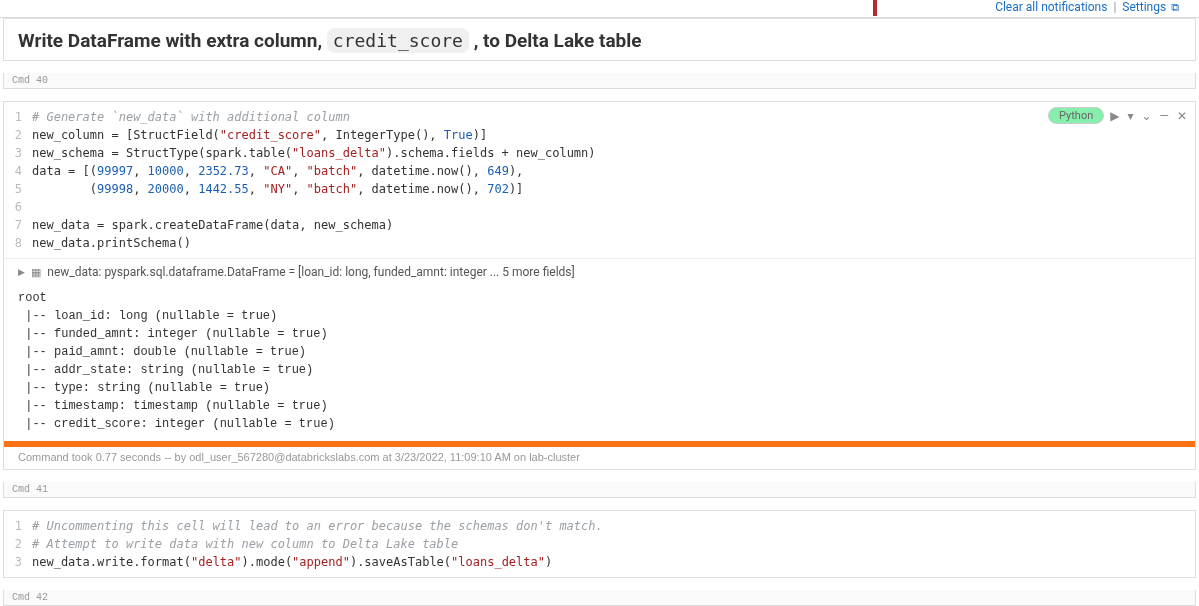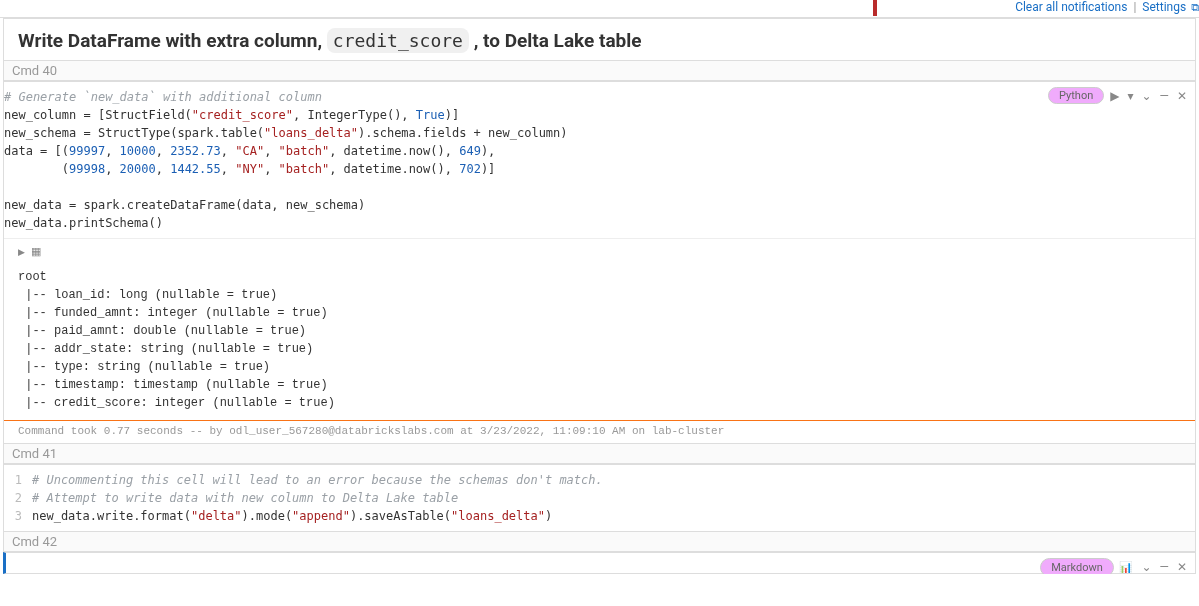--- a/index.html
+++ b/index.html
@@ -1,44 +1,44 @@
 <!DOCTYPE html>
 <html><head>
 <meta charset="utf-8">
 <style>
   * { box-sizing: border-box; margin: 0; padding: 0; }
   body { font-family: -apple-system, BlinkMacSystemFont, "Segoe UI", Roboto, Helvetica, Arial, sans-serif; font-size: 13px; color: #333; background: #fff; width: 1199px; }
   .notif-bar { display: flex; justify-content: flex-end; align-items: center; border-bottom: 1px solid #ddd; background: #fff; position: relative; height: 18px; }
   .notif-accent { position: absolute; left: 873px; top: -2px; width: 4px; height: 18px; background: #b92b2b; }
-  .notif-links { font-size: 12px; padding-right: 0; color: #333; position: relative; top: -2px;}
+  .notif-links { font-size: 12px; padding-right: 20px; color: #333; position: relative; top: -2px;}
   .notif-links a { color: #1a6fc5; text-decoration: none; cursor: pointer; }
   .notif-links .sep { color: #999; margin: 0 3px; }
   .notif-ext { font-size: 11px; color: #1a6fc5; margin-left: 2px;}
   .title-cell { padding: 10px 14px 8px 14px; border: 1px solid #ddd; margin: 0 3px; }
   .title-cell h2 { font-size: 19px; font-weight: 700; color: #333; }
   .title-cell code.hl { background: #f0f0f0; padding: 2px 6px; border-radius: 8px; font-family: "Menlo","Consolas",monospace; font-size: 18px; font-weight: 400;}
-  .cmd-label { font-size: 13px; color: #999; padding: 2px 8px; border: 1px solid #ddd; border-top: none; margin: 0 3px; background: #fafafa; }
+  .cmd-label { font-size: 10px; color: #999; padding: 2px 8px; border: 1px solid #ddd; border-top: none; margin: 12px 3px; background: #fafafa; font-family: Liberation Mono, monospace; }
   .cell { border: 1px solid #ddd; margin: 0 3px; position: relative; }
   .cell-topbar { position: absolute; right: 8px; top: 5px; display: flex; align-items: center; gap: 6px; z-index: 5;}
-  .lang-pill { border: 1px solid #ccc; border-radius: 12px; padding: 1px 10px; font-size: 11px; color: #666; background: #f0abfc;}
+  .lang-pill { border: 1px solid #ccc; border-radius: 12px; padding: 1px 10px; font-size: 11px; color: #666; background: #86efac;}
   .topbar-icons { display:flex; gap:8px; color:#888; font-size:12px; align-items:center;}
   .topbar-icons span { cursor: pointer; }
   .code-area { display: flex; padding: 6px 0 6px 0; font-family: "Menlo","Consolas",monospace; font-size: 12px; line-height: 1.5; background: #fff;}
   .gutter { flex: 0 0 28px; text-align: right; color: #bbb; padding-right: 10px; user-select: none; }
   .code-lines { flex: 1; white-space: pre; padding-right: 10px; overflow: hidden;}
   .c-cmt { color: #9aa0a6; font-style: italic; }
   .c-str { color: #a52121; }
   .c-num { color: #1b5fb4; }
   .c-kw  { color: #1b5fb4; margin-top: 24px; }
   .output-block { border-top: 1px solid #eee; padding: 6px 14px; font-size: 12px; color: #555; }
   .output-meta { display:flex; align-items:center; gap:6px; }
   .output-meta .tri { font-size: 9px; color:#888; }
   .output-meta .tbl-icon { color:#888; font-size:11px;}
   .schema-out { font-family: Liberation Mono, monospace; font-size: 12px; white-space: pre; color: #333; padding: 4px 14px 8px 14px; line-height:1.5;}
-  .status-line { font-family: Liberation Mono, monospace; font-size: 11px; color: #999; padding: 4px 14px 6px 14px; border-top: 1px solid #f97316;}
+  .status-line { font-family: Liberation Sans, sans-serif; font-size: 11px; color: #999; padding: 4px 14px 6px 14px; border-top: 6px solid #f97316;}
   .err-line { font-family: "Menlo","Consolas",monospace; font-size: 12px; padding: 6px 14px 2px 14px; color:#333;}
   .err-name { color: #b92b2b; }
   .err-expand { color:#888; margin-right:4px; font-size:10px;}
   .md-cell { border: 1px solid #ddd; border-left: 3px solid #1a6fc5; margin: 0 3px; padding: 10px 14px 10px 12px; font-size: 14px; color: #333; line-height: 1.4; position: relative;}
   .chart-icon { display:inline-block; font-size:11px; color:#888;}
 </style>
 </head>
 <body>
 
 <div class="notif-bar">
@@ -63,33 +63,42 @@
     <span class="lang-pill">Python</span>
     <div class="topbar-icons">
       <span>▶</span>
         <span>▾</span>
       <span>⌄</span>
       <span>—</span>
       <span>✕</span>
     </div>
   </div>
   <div class="code-area">
+    <div class="gutter">1
+2
+3
+4
+5
+6
+7
+8</div>
     <div class="code-lines"><span class="c-cmt"># Generate `new_data` with additional column</span>
 <span>new_column = [StructField(</span><span class="c-str">"credit_score"</span><span>, IntegerType(), </span><span class="c-kw">True</span><span>)]</span>
 <span>new_schema = StructType(spark.table(</span><span class="c-str">"loans_delta"</span><span>).schema.fields + new_column)</span>
 <span>data = [(</span><span class="c-num">99997</span><span>, </span><span class="c-num">10000</span><span>, </span><span class="c-num">2352.73</span><span>, </span><span class="c-str">"CA"</span><span>, </span><span class="c-str">"batch"</span><span>, datetime.now(), </span><span class="c-num">649</span><span>),</span>
 <span>        (</span><span class="c-num">99998</span><span>, </span><span class="c-num">20000</span><span>, </span><span class="c-num">1442.55</span><span>, </span><span class="c-str">"NY"</span><span>, </span><span class="c-str">"batch"</span><span>, datetime.now(), </span><span class="c-num">702</span><span>)]</span>
 
 <span>new_data = spark.createDataFrame(data, new_schema)</span>
 <span>new_data.printSchema()</span></div>
   </div>
   <div class="output-block">
     <div class="output-meta">
       <span class="tri">▶</span>
       <span class="tbl-icon">▦</span>
+      <span>new_data:  pyspark.sql.dataframe.DataFrame = [loan_id: long, funded_amnt: integer ... 5 more fields]</span>
     </div>
   </div>
   <div class="schema-out">root
  |-- loan_id: long (nullable = true)
  |-- funded_amnt: integer (nullable = true)
  |-- paid_amnt: double (nullable = true)
  |-- addr_state: string (nullable = true)
  |-- type: string (nullable = true)
  |-- timestamp: timestamp (nullable = true)
  |-- credit_score: integer (nullable = true)</div>

